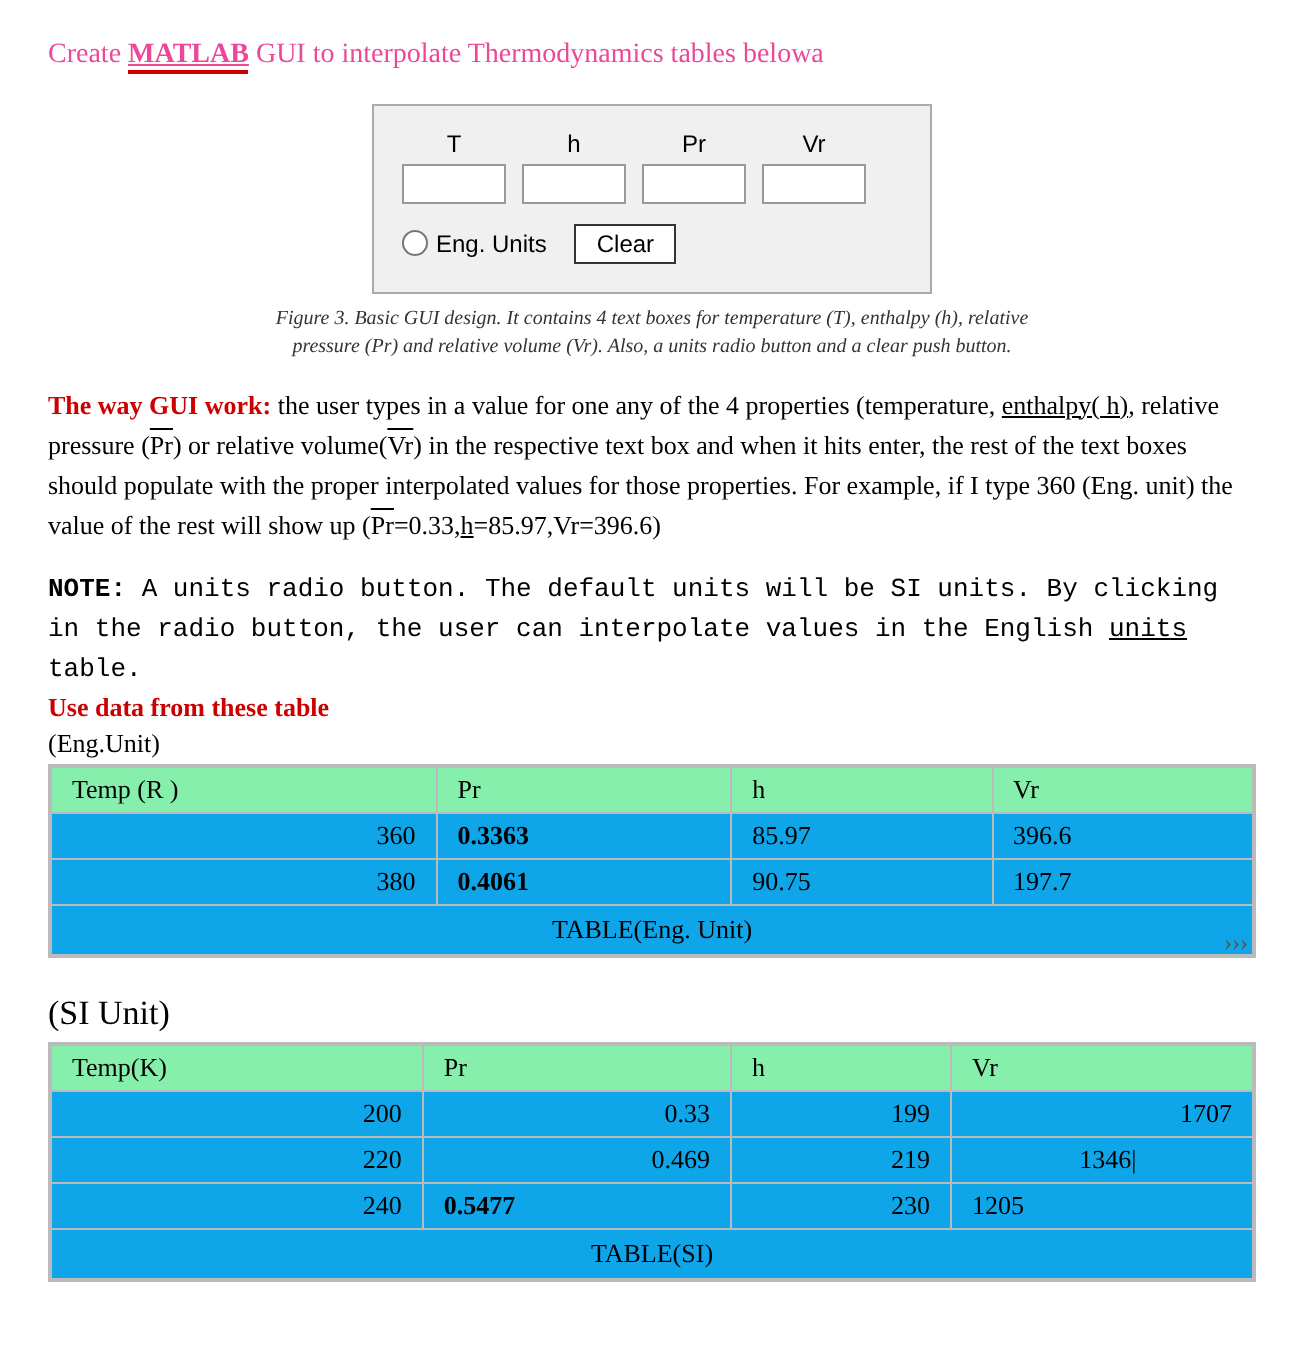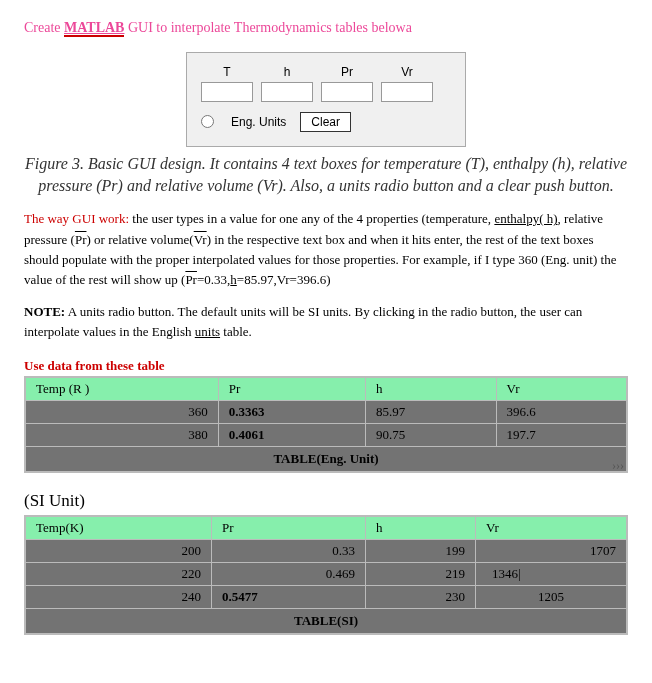--- a/index.html
+++ b/index.html
@@ -55,57 +55,57 @@
     }
     .gui-bottom-row {
       display: flex;
       align-items: center;
       gap: 14px;
       margin-top: 4px;
     }
     .radio-label {
       display: flex;
       align-items: center;
-      gap: 17px;
+      gap: 4px;
       font-family: Arial, sans-serif;
       font-size: 12px;
     }
     .clear-btn {
       background: #fff;
       border: 1px solid #333;
       padding: 2px 10px;
       font-size: 12px;
       font-family: Arial, sans-serif;
       cursor: pointer;
       color: #000;
     }
 
     .fig-caption {
       text-align: center;
-      font-size: 16px;
+      font-size: 10px;
       font-style: italic;
       color: #333;
       margin-bottom: 12px;
       line-height: 1.4;
     }
 
     
     .section-text {
       font-size: 13px;
       line-height: 1.55;
       margin-bottom: 12px;
     }
-    .red-bold { color: #cc0000; font-weight: normal; }
+    .red-bold { color: #cc0000; font-weight: bold; }
     .underline { text-decoration: underline; }
     .overline { text-decoration: overline; }
 
     .note-section {
       font-size: 13px;
       line-height: 1.55;
-      margin-bottom: 16px;
+      font-family: Liberation Mono, monospace;
     }
 
     .use-data-heading {
       color: #cc0000;
       font-size: 13px;
       font-weight: bold;
       margin-bottom: 2px;
     }
 
     
@@ -125,26 +125,26 @@
     table thead tr th {
       border: 1px solid #bbb;
       padding: 3px 10px;
       font-weight: normal;
       text-align: left;
       background: #86efac;
     }
     table tbody tr td {
       border: 1px solid #bbb;
       padding: 3px 10px;
-      background: #737373;
+      background: #0ea5e9;
     }
     .col-bold { font-weight: bold; }
     .table-footer-row td {
       text-align: center;
-      font-weight: bold;
+      font-weight: normal;
       font-size: 13px;
       padding: 4px;
     }
     .eng-table-outer {
       position: relative;
     }
     .chevron-right {
       position: absolute;
       right: 4px;
       bottom: 4px;
@@ -215,20 +215,21 @@
   <span> the user types in a value for one any of the 4 properties (temperature, <span class="underline">enthalpy( h)</span>, relative pressure (<span class="overline">Pr</span>) or relative volume(<span class="overline">Vr</span>) in the respective text box and when it hits enter, the rest of the text boxes should populate with the proper interpolated values for those properties. For example, if I type 360 (Eng. unit) the value of the rest will show up (<span class="overline">Pr</span>=0.33,<span class="underline">h</span>=85.97,Vr=396.6)</span>
 </div>
 
 <div class="note-section">
   <span><strong>NOTE:</strong> A units radio button. The default units will be SI units. By clicking in the radio button, the user can interpolate values in the English <span class="underline">units</span> table.</span>
 </div>
 
 <div class="use-data-heading">Use data from these table</div>
 
 <div class="table-section eng-table-outer">
+  <div class="unit-label-top">(Eng.Unit)</div>
   <div class="table-wrapper">
     <table>
       <thead>
         <tr>
           <th>Temp (R )</th>
           <th>Pr</th>
           <th>h</th>
           <th>Vr</th>
         </tr>
       </thead>
@@ -271,27 +272,27 @@
         <tr>
           <td style="text-align:right;margin-top:12px;">200</td>
           <td style="text-align:right;">0.33</td>
           <td style="text-align:right;">199</td>
           <td style="text-align:right;">1707</td>
         </tr>
         <tr>
           <td style="text-align:right;">220</td>
           <td style="text-align:right;">0.469</td>
           <td style="text-align:right;">219</td>
-          <td class="cursor-cell" style="text-align:left;padding-left:16px;">1346</td>
+          <td class="cursor-cell" style="text-align:center;padding-left:16px;">1346</td>
         </tr>
         <tr>
           <td style="text-align:right;">240</td>
           <td class="col-bold">0.5477</td>
           <td style="text-align:right;">230</td>
-          <td style="text-align:center;">1205</td>
+          <td style="text-align:left;">1205</td>
         </tr>
         <tr class="table-footer-row">
           <td colspan="4">TABLE(SI)</td>
         </tr>
       </tbody>
     </table>
   </div>
 </div>
 
 </body></html>

